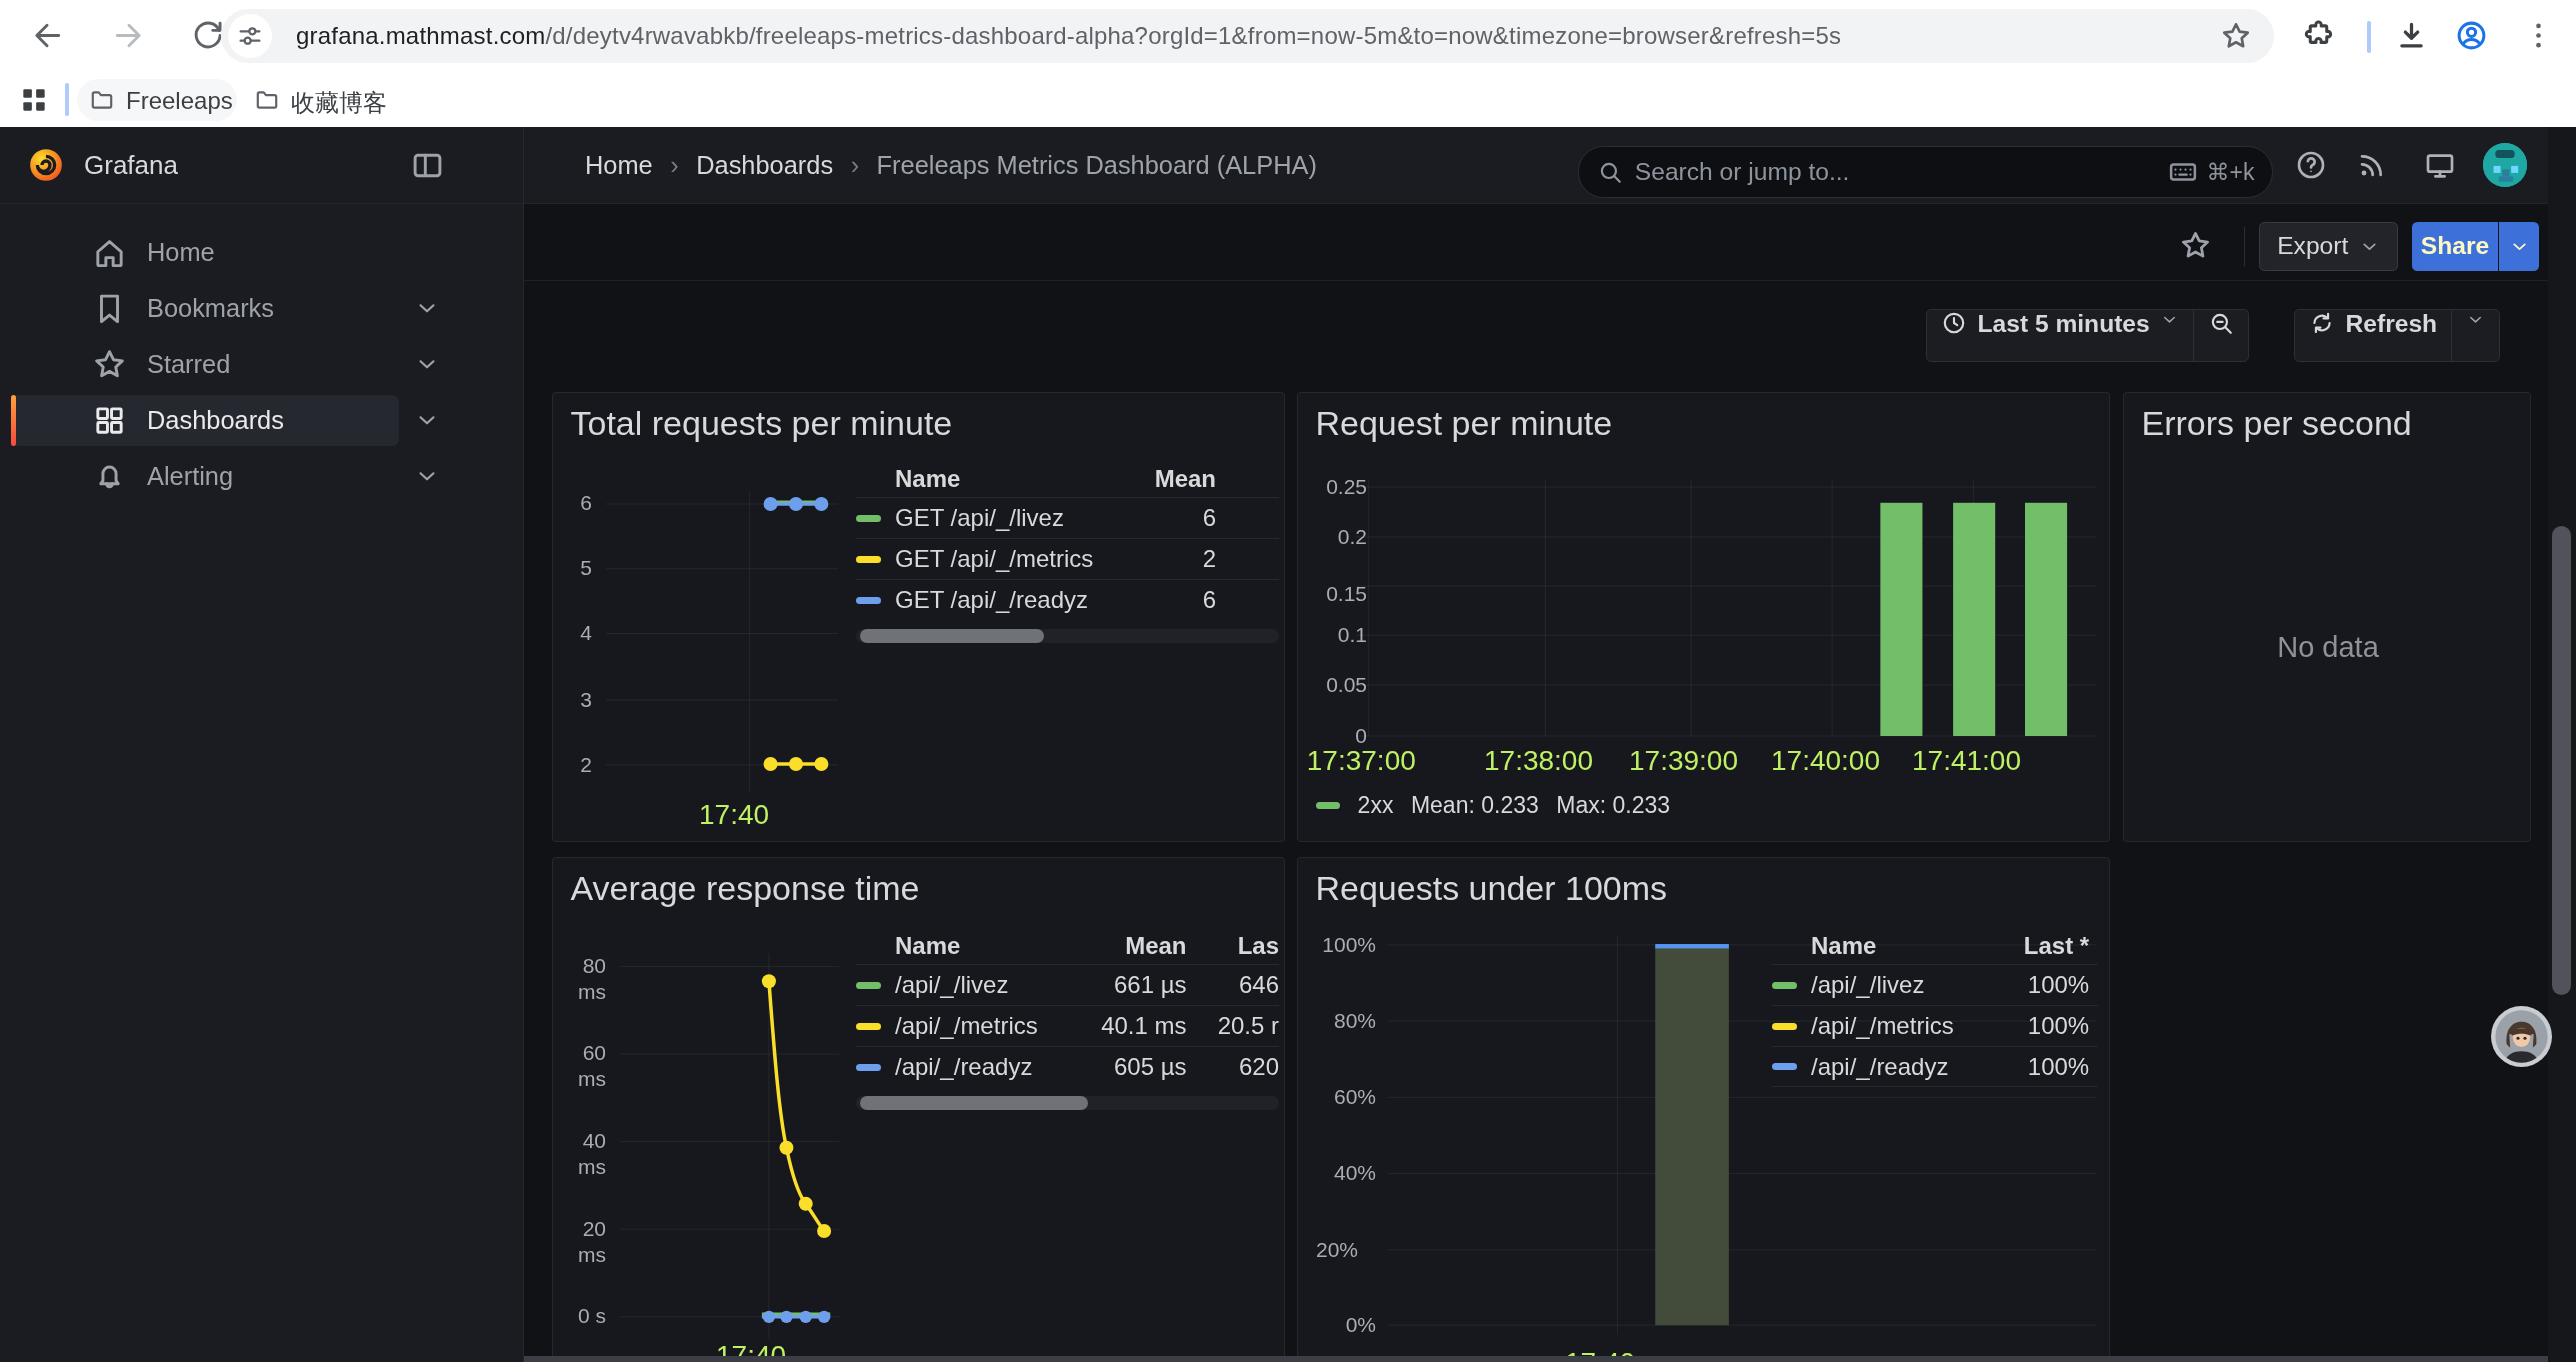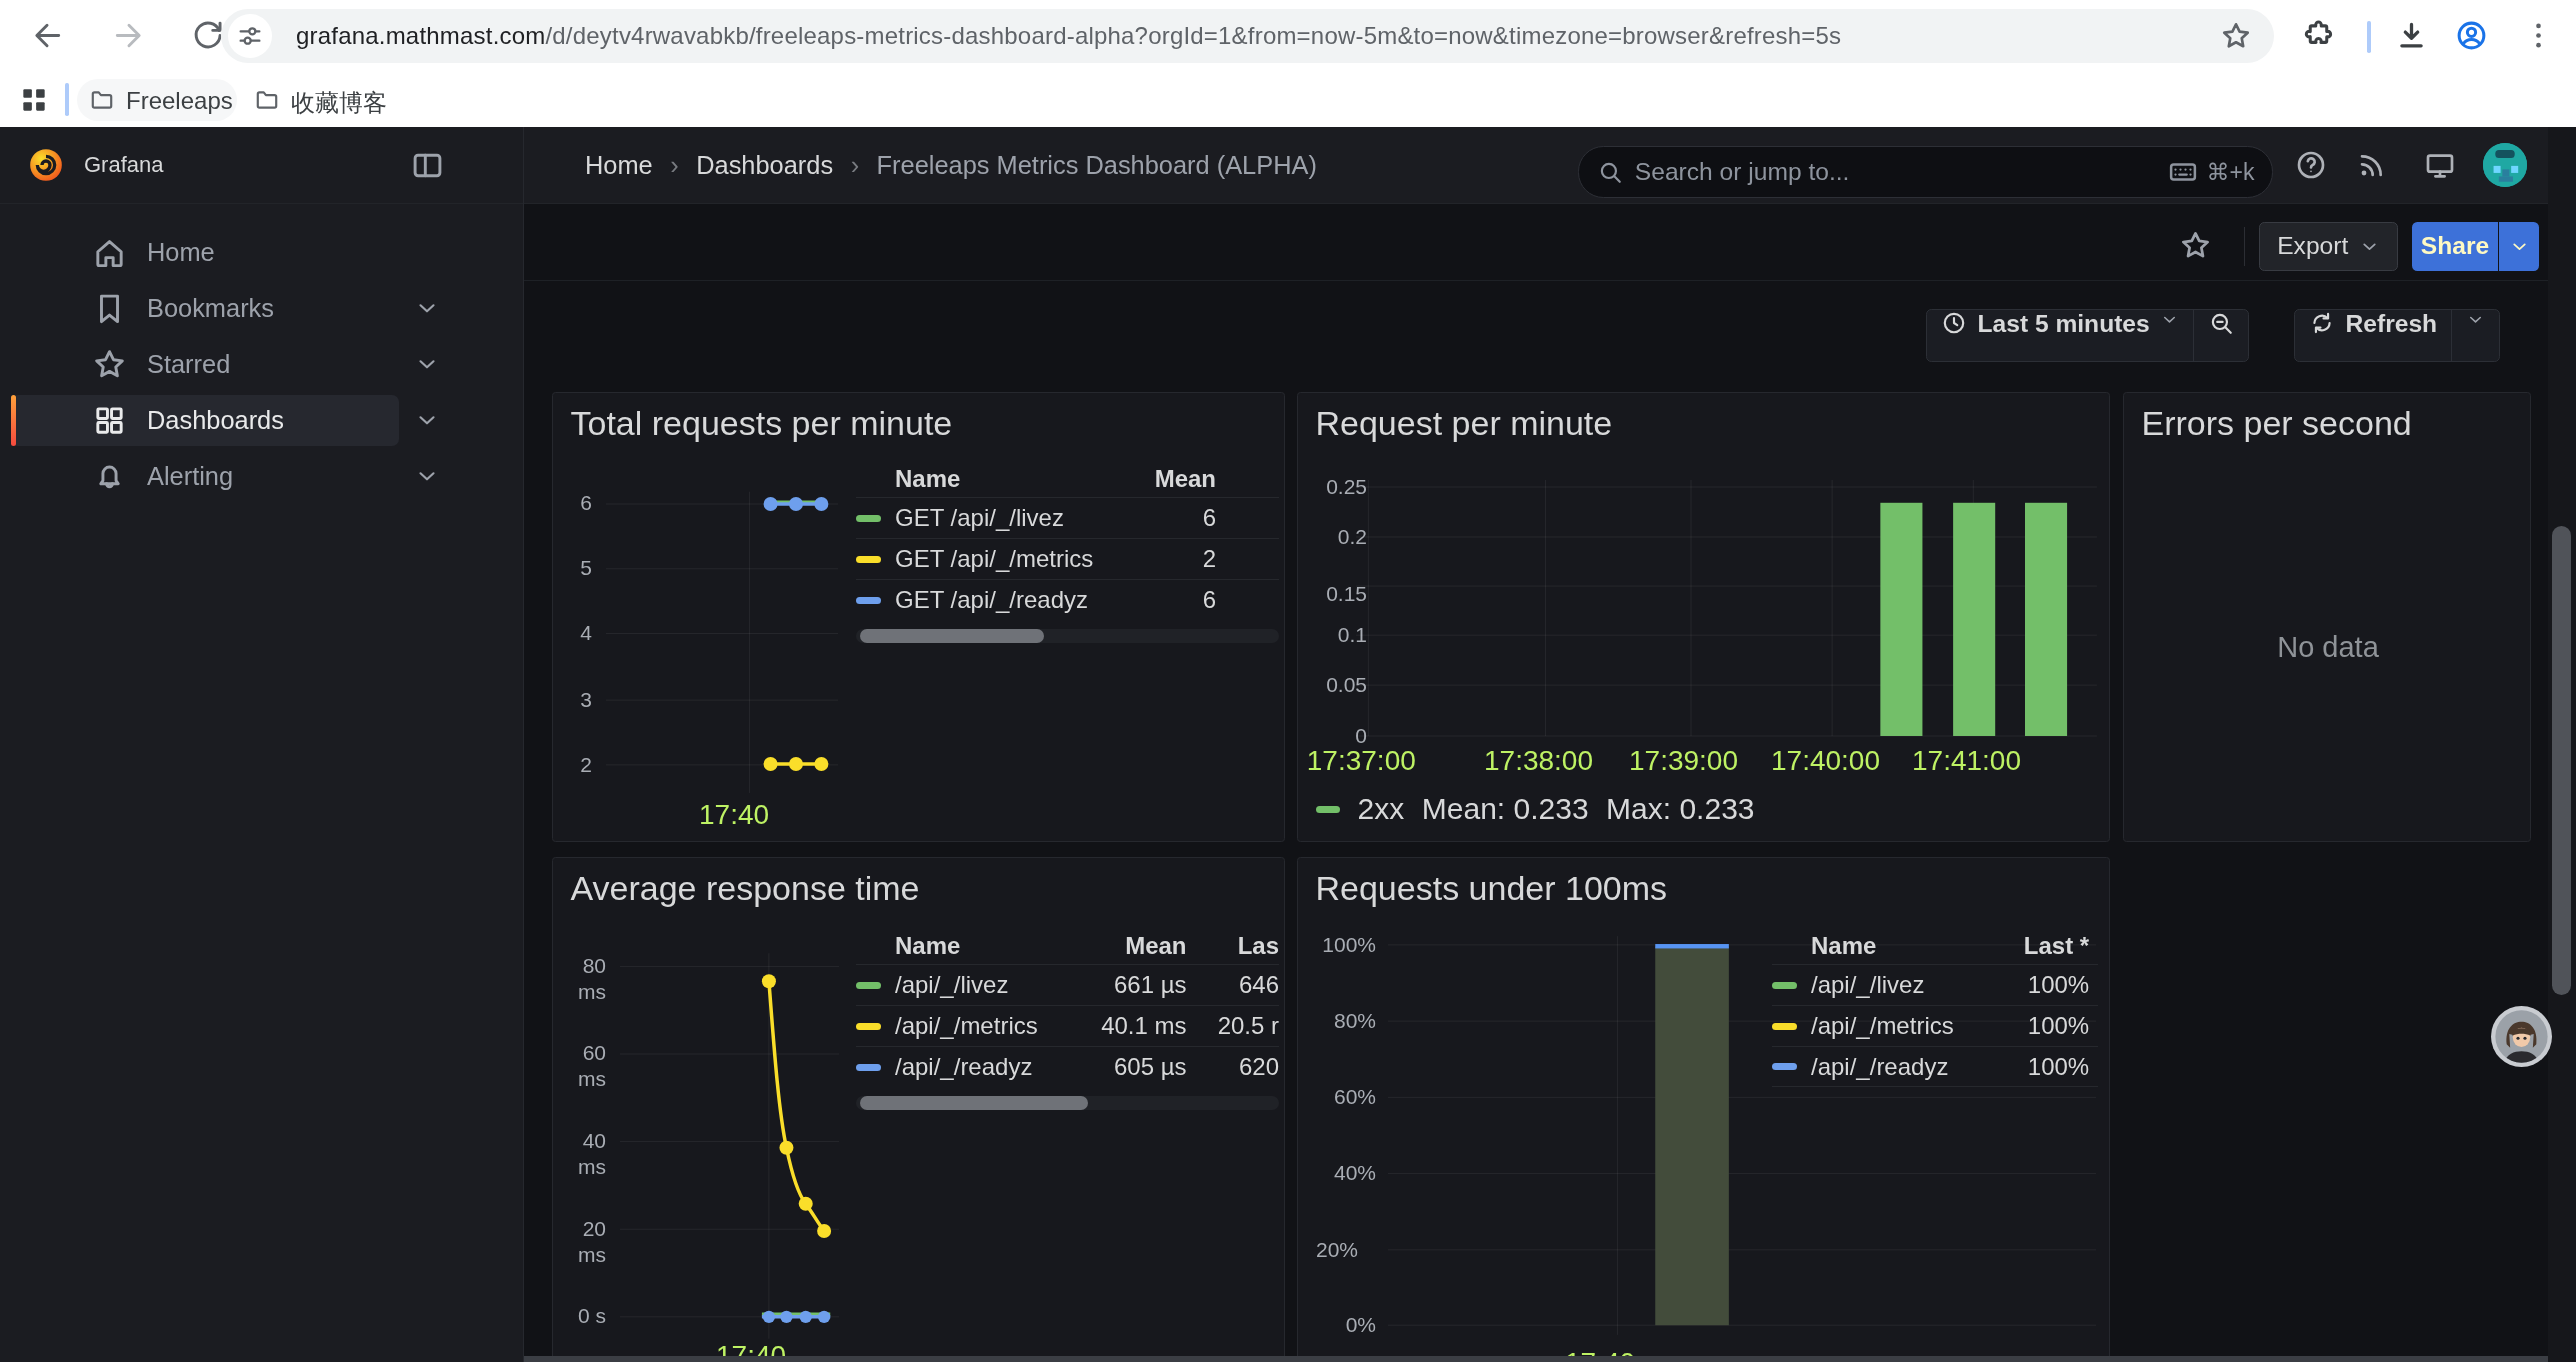--- a/index.html
+++ b/index.html
@@ -17,21 +17,21 @@
   .url-domain{color:#202124;}
   .url-path{color:#5f6368;}
   .bookmarks{left:0;top:72px;width:2576px;height:55px;background:#ffffff;}
   .bm-label{font-size:24px;color:#3c4043;}
 
   
   .app{left:0;top:127px;width:2576px;height:1235px;background:#111216;}
   .topnav{left:0;top:0;width:2576px;height:76px;background:#1b1c21;border-bottom:0.9px solid #222429;}
   .sidebar{left:0;top:77px;width:523px;height:1158px;background:#1b1c21;}
   .side-border{left:523px;top:0;width:0.9px;height:1235px;background:#26282e;}
-  .brand{font-size:22px;color:#D8D9DA;}
+  .brand{font-size:26px;color:#D8D9DA;}
   .crumb{font-size:25.4px;color:#D8D9DA;white-space:nowrap;}
   .crumb.current{color:#9DA2AB;}
   .crumb-sep{font-size:25.4px;color:#787b80;padding:0 3.5px;}
   .searchbox{left:1578px;top:19px;width:693px;height:50px;border-radius:25.4px;background:#0e0f13;border:0.9px solid #2d2f36;display:flex;align-items:center;color:#8E949E;}
   .searchbox .ph{font-size:24.6px;color:#8E949E;margin-left:12.3px;flex:1;}
   .kbd-hint{display:flex;align-items:center;gap:8.8px;margin-right:17.5px;font-size:23px;color:#8E949E;}
   .nav-right-ico{width:32px;height:32px;color:#aeb1b7;}
   .hdr-avatar{left:2483px;top:16px;width:44px;height:44px;border-radius:22px;background:#1fa8a3;overflow:hidden;}
 
   .side-item{position:absolute;left:0;width:523px;height:51px;}
@@ -62,21 +62,21 @@
   .lg-row{height:41px;border-top:0.9px solid #26282d;}
   .lg-row:last-of-type{border-bottom:0.9px solid #26282d;}
   .lg-h{font-size:23px;font-weight:bold;color:#6E9FFF;}
   .lg-name{font-size:24px;color:#D8D9DA;white-space:nowrap;overflow:hidden;flex:1;}
   .lg-val{font-size:24px;color:#D8D9DA;text-align:right;white-space:nowrap;}
   .swatch{width:24.6px;height:7px;border-radius:3.5px;margin-right:14px;flex:none;}
   .sw-col{width:39px;flex:none;display:flex;align-items:center;}
   .lg-scroll{position:relative;margin-top:8.8px;height:14px;border-radius:7px;background:#202227;}
   .lg-thumb{position:absolute;left:3.5px;top:0;height:14px;border-radius:7px;background:#6f7278;}
   .nodata{position:absolute;font-size:29px;color:#8F9398;text-align:center;}
-  .inline-legend{position:absolute;display:flex;align-items:center;gap:17.5px;font-size:30px;color:#D8D9DA;white-space:nowrap;}
+  .inline-legend{position:absolute;display:flex;align-items:center;gap:17.5px;font-size:23px;color:#D8D9DA;white-space:nowrap;}
 
   .bottom-strip{left:0;top:1152px;width:2024px;height:6.1px;background:#3b3e44;}
   .scrollbar{left:2548px;top:0;width:28px;height:1235px;background:#16171b;}
   .scroll-thumb{left:4.4px;top:399px;width:19px;height:469px;border-radius:9.6px;background:#505359;}
   .float-avatar{left:2491px;top:879px;width:61px;height:61px;}
 </style>
 </head>
 <body>
 
 <div class="screen">

